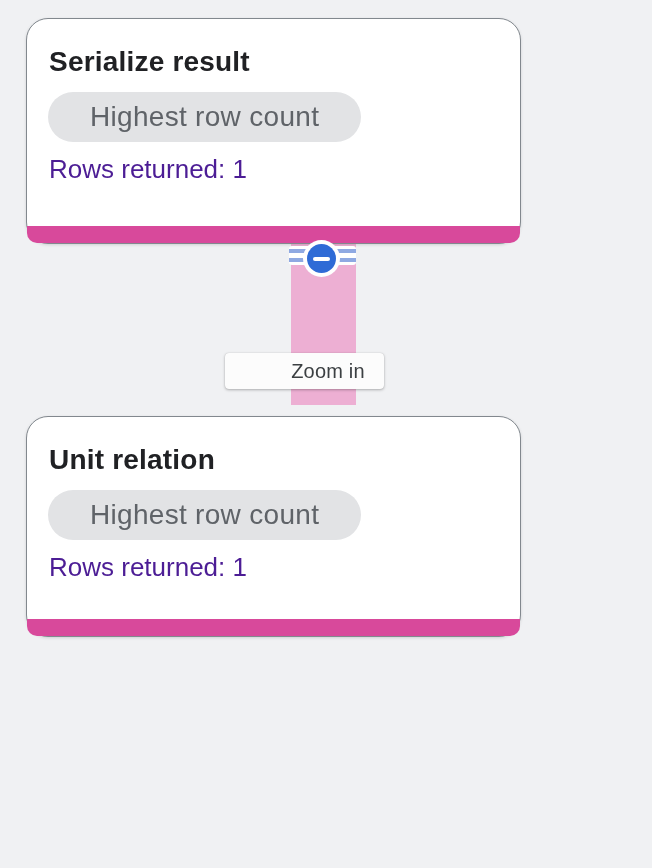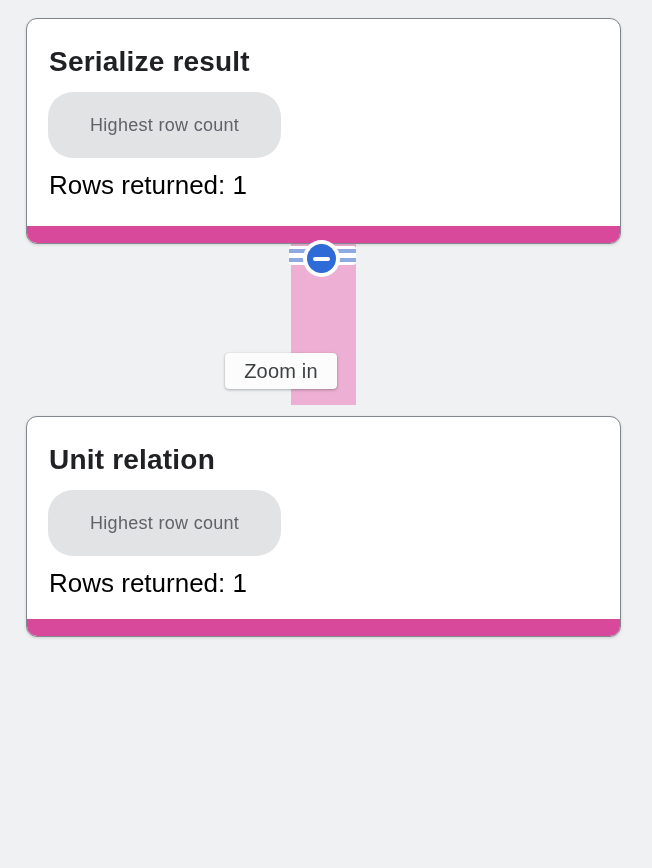--- a/index.html
+++ b/index.html
@@ -23,56 +23,56 @@
     top: 243px;
     width: 65px;
     height: 162px;
     z-index: 1;
   }
 
   
   .node {
     position: absolute;
     left: 26px;
-    width: 595px;
+    width: 495px;
     background: #FFFFFF;
     border: 1.5px solid #82888E;
-    border-radius: 11px;
+    border-radius: 22px;
     box-sizing: border-box;
     box-shadow: 0 1px 3px rgba(60,64,67,0.18);
     z-index: 2;
   }
   .node-1 { top: 18px;  height: 226px; }
   .node-2 { top: 416px; height: 221px; }
 
   .node-title {
     margin: 26px 22px 0 22px;
     font-size: 28px;
     line-height: 34px;
     font-weight: 700;
     color: #202124;
     letter-spacing: 0.2px;
   }
   .badge {
     display: inline-block;
     margin: 13px 0 0 21px;
-    padding: 8px 42px;
+    padding: 0 42px;
     height: 50px;
     line-height: 50px;
     background: #E2E3E5;
     color: #5F6368;
-    font-size: 18px;
+    font-size: 28px;
     border-radius: 25px;
     letter-spacing: 0.3px;
   }
   .rows {
     margin: 12px 22px 0 22px;
     font-size: 26px;
     line-height: 30px;
-    color: #000000;
+    color: #4c1d95;
   }
   .accent {
     position: absolute;
     left: 0; right: 0; bottom: 0;
     height: 17px;
     border-radius: 0 0 10px 10px;
   }
 
   
   .edge-band {
@@ -133,20 +133,21 @@
     background: #FCFCFC;
     border-radius: 4px;
     box-shadow: 0 1px 3px rgba(0,0,0,0.28), 0 0 1px rgba(0,0,0,0.18);
     color: #3C4043;
     font-size: 20px;
     display: flex;
     align-items: center;
     justify-content: center;
     z-index: 5;
     letter-spacing: 0.2px;
+    padding-left: 47px;
   }
 </style>
 </head>
 <body>
 
 <div class="canvas">
 
   <div class="connector" style="background: rgb(237, 175, 211);"></div>
 
   <div class="node node-1">

